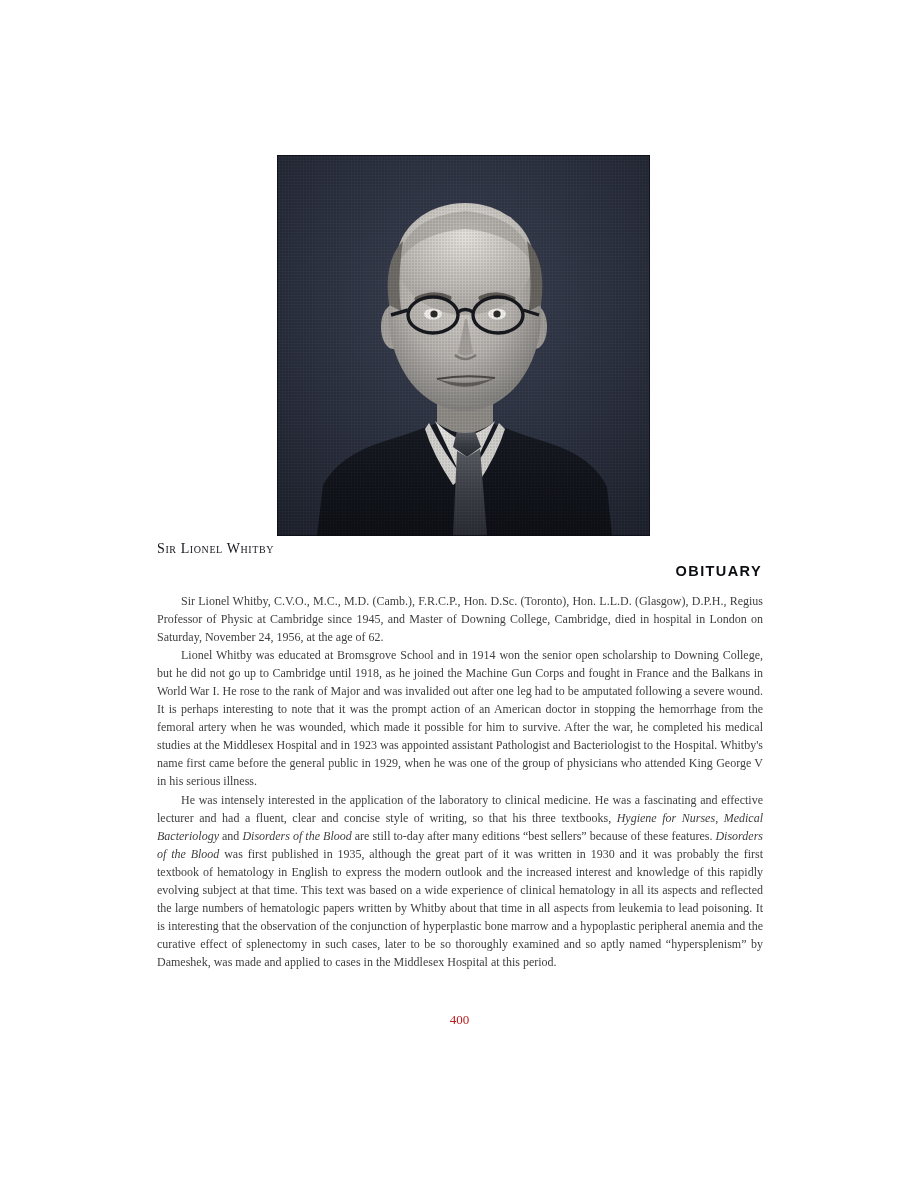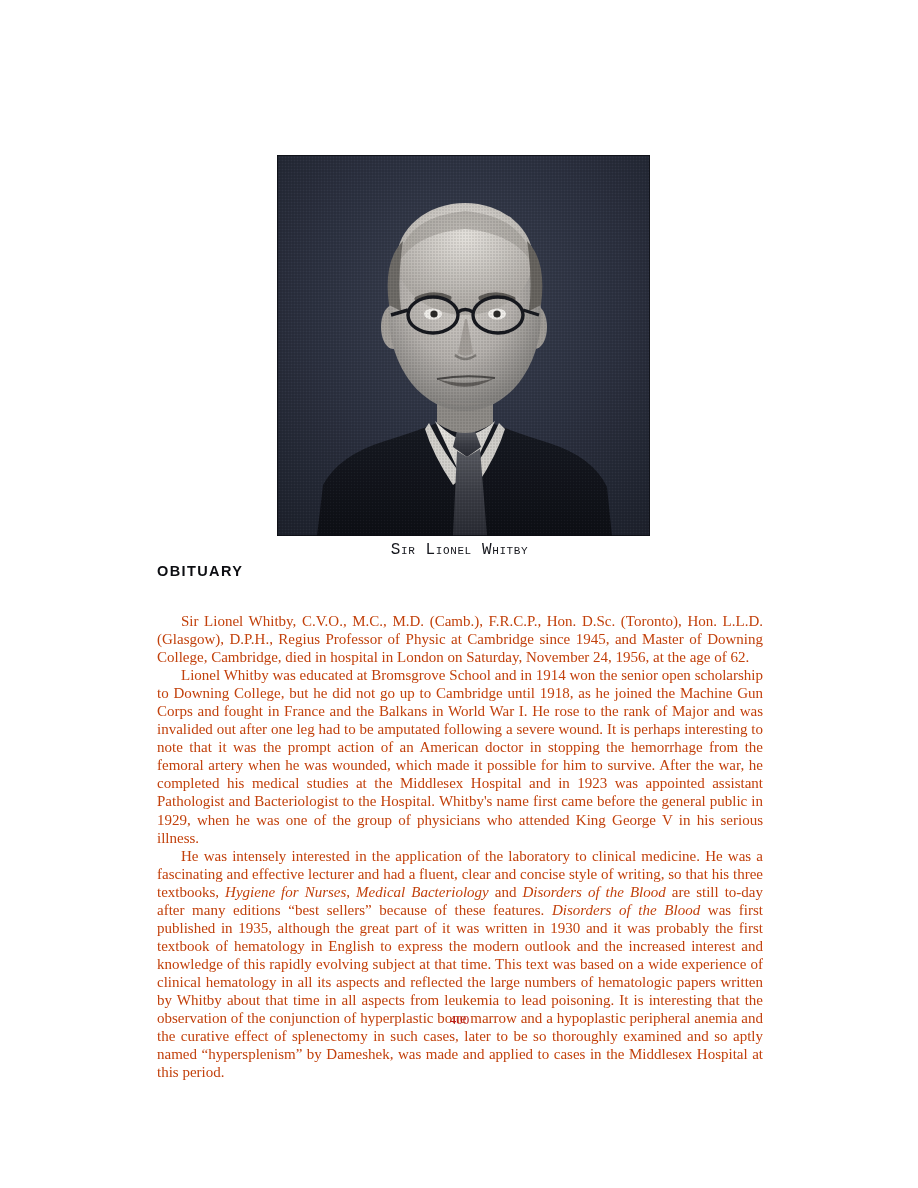--- a/index.html
+++ b/index.html
@@ -39,53 +39,52 @@
     display: block;
     background: #262b38;
   }
 
   
   .caption {
     position: absolute;
     left: 157px;
     top: 541px;
     width: 605px;
-    text-align: center;
-    font-family: Liberation Mono, monospace;
-    font-size: 16px;
+    font-family: Liberation Serif, serif;
+    font-size: 14px;
     font-variant: small-caps;
     letter-spacing: 0.6px;
     color: #15161c;
   }
 
   
   .heading {
     position: absolute;
     left: 157px;
     top: 563px;
     width: 605px;
-    text-align: left;
+    text-align: right;
     font-family: "Liberation Sans", sans-serif;
     font-weight: bold;
     font-size: 14.5px;
     letter-spacing: 1.4px;
     color: #0d0e12;
   }
 
   
   .body-col {
     position: absolute;
     left: 157px;
-    top: 612px;
+    top: 592px;
     width: 606px;
-    font-size: 15px;
+    font-size: 12px;
     line-height: 18.05px;
     text-align: justify;
     text-justify: inter-word;
-    color: #c2410c;
+    color: #404040;
     -webkit-font-smoothing: antialiased;
   }
   .body-col p {
     margin: 0;
     text-indent: 24px;
     hyphens: manual;
   }
   .body-col p i {
   }
 

